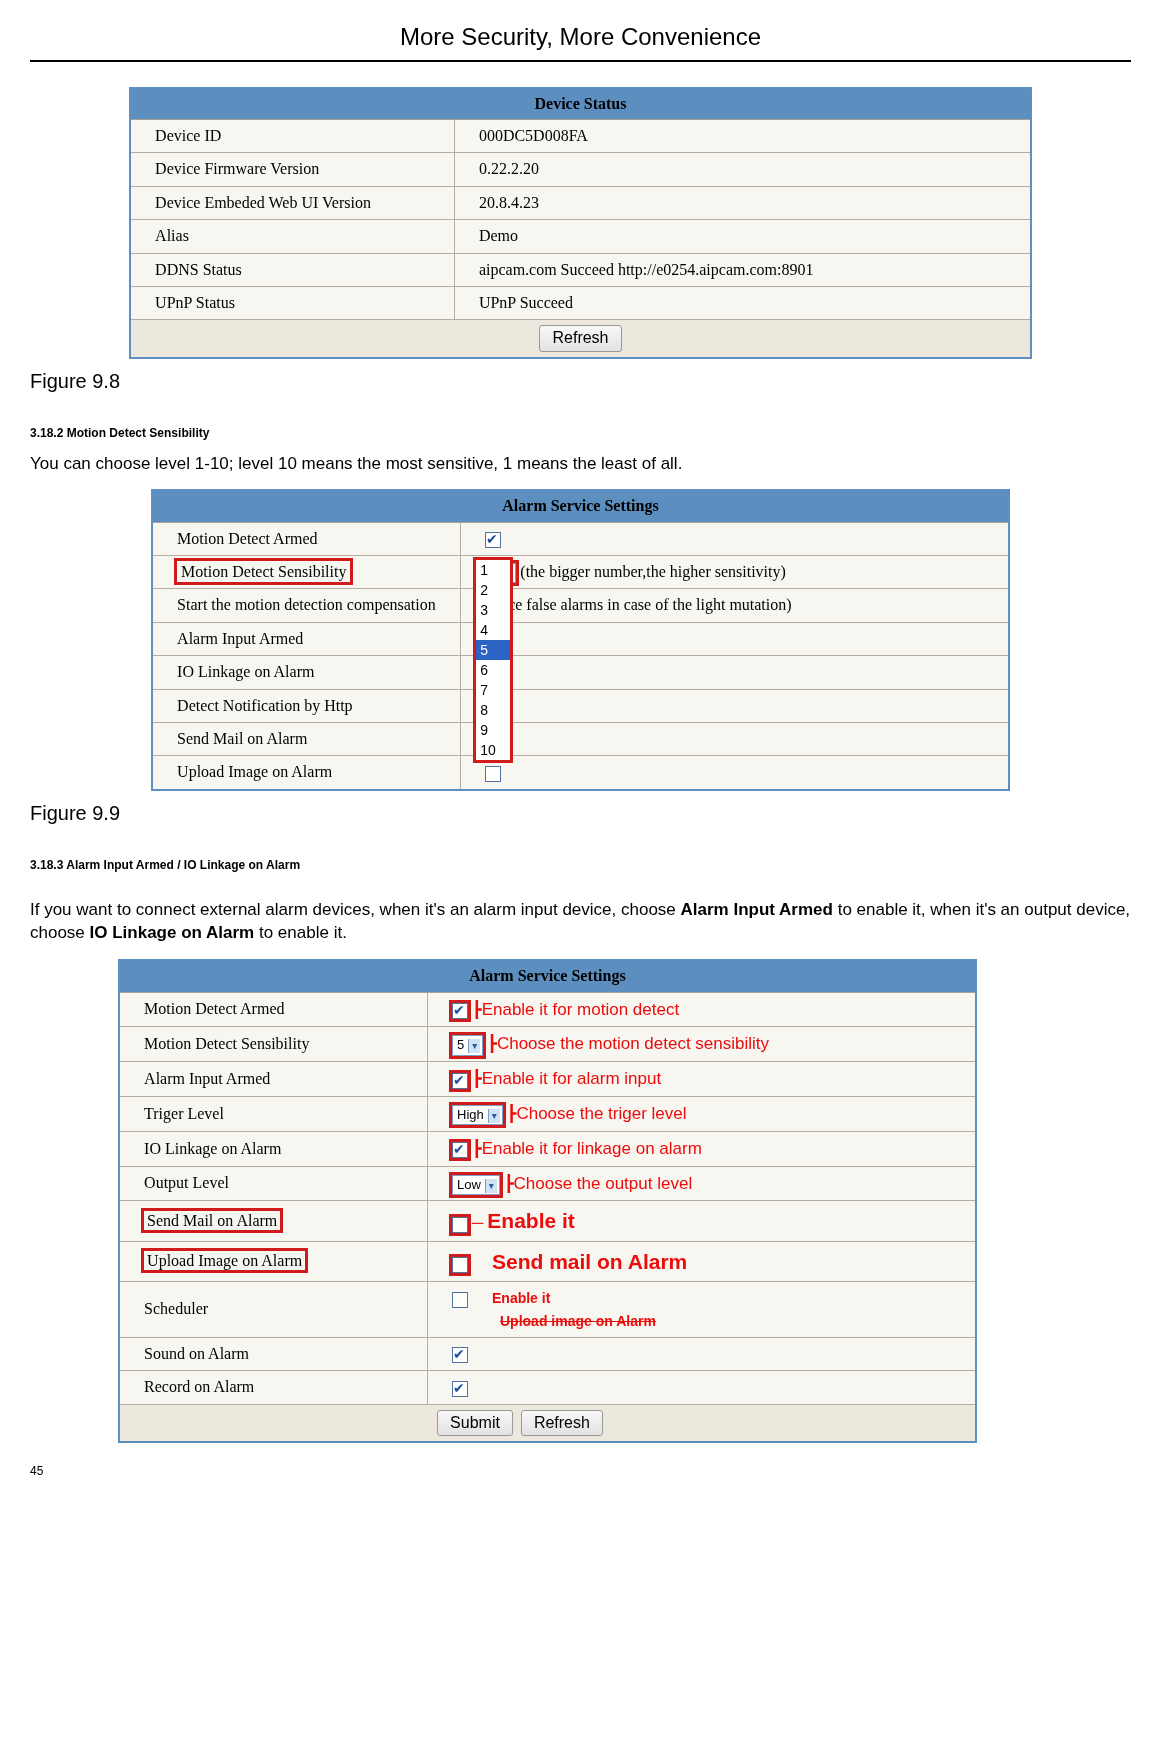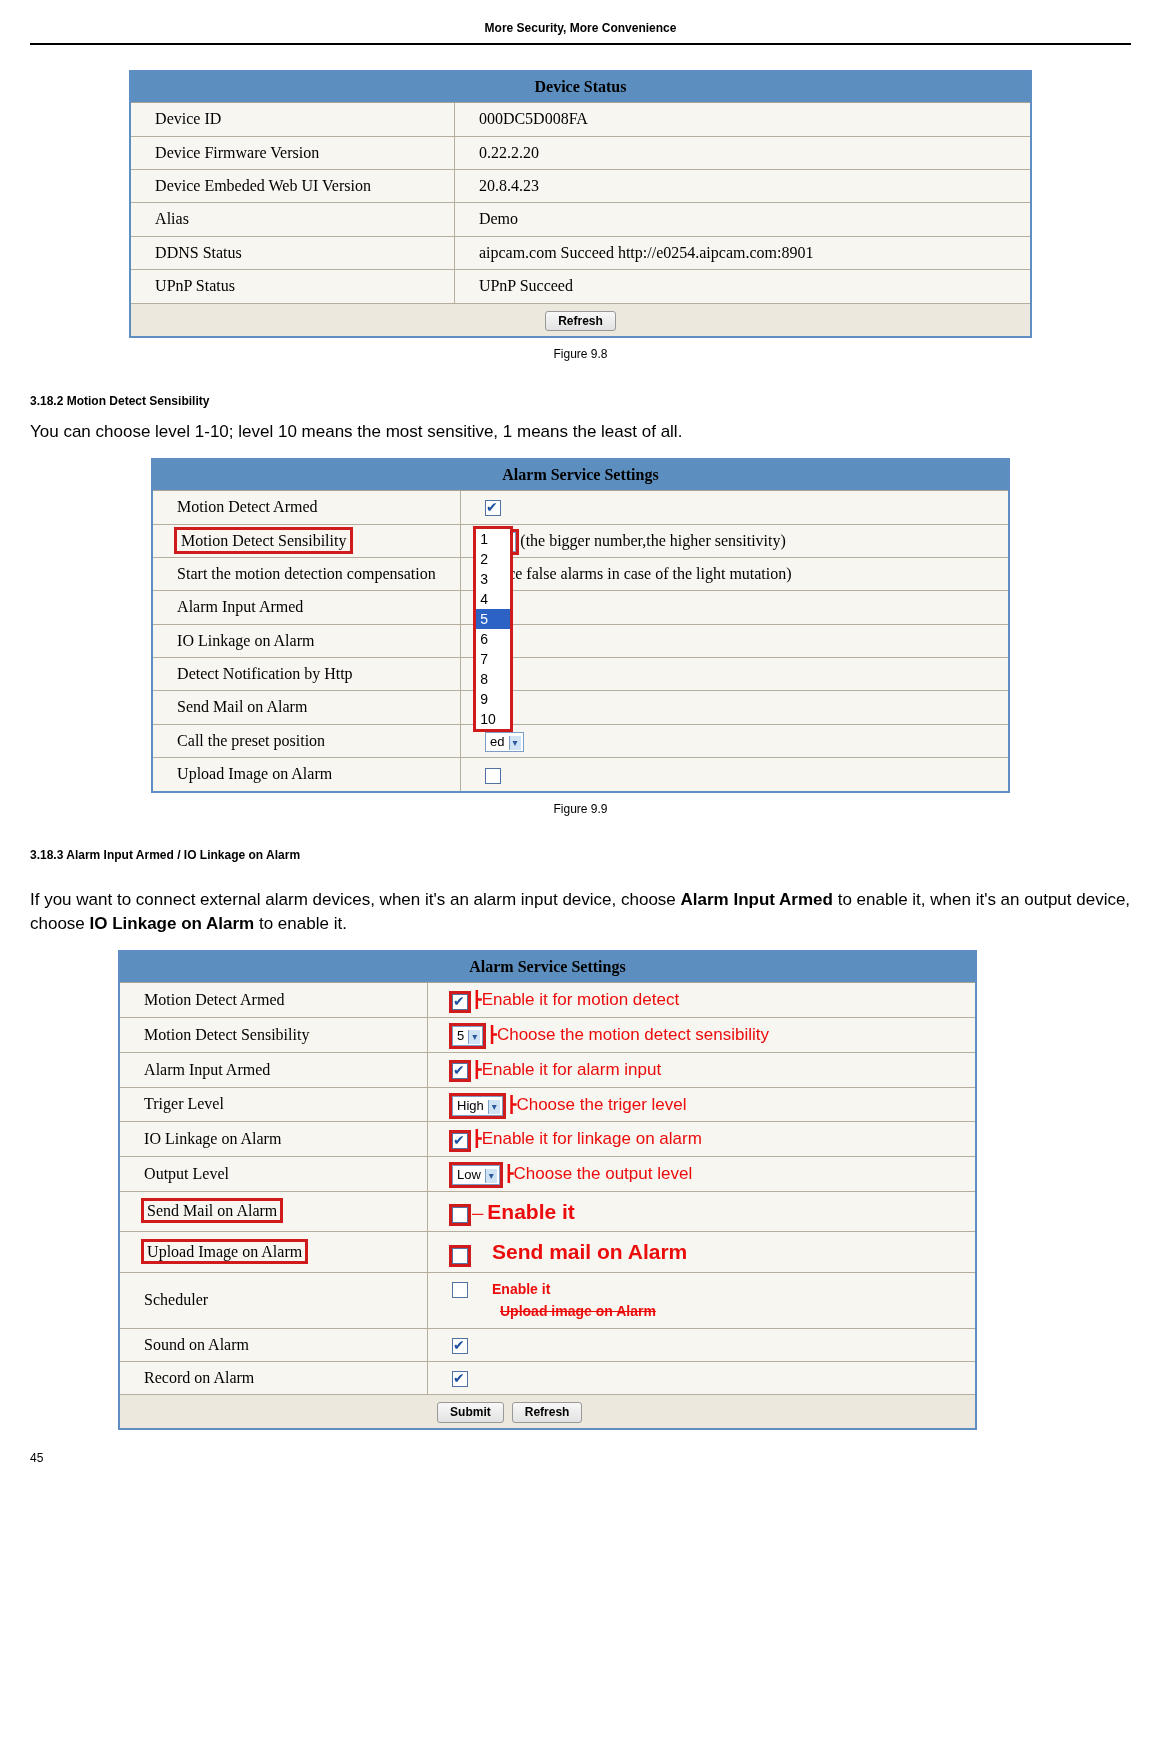--- a/index.html
+++ b/index.html
@@ -5,22 +5,22 @@
     body {
       font-family: Arial, Helvetica, sans-serif;
       margin: 0;
       padding: 20px 30px;
       font-size: 17px;
       line-height: 1.4;
       color: #000;
     }
     .page-header {
       text-align: center;
-      font-weight: bold;
-      font-size: 12px;
+      font-weight: normal;
+      font-size: 24px;
       padding-bottom: 6px;
       border-bottom: 2px solid #000;
       margin-bottom: 25px;
     }
     .figure-wrap {
       margin: 0 auto 8px auto;
       width: 82%;
     }
     .ui-table {
       width: 100%;
@@ -46,26 +46,25 @@
     }
     .ui-table td.label-col { width: 36%; }
     .footer-row td { text-align: center; background: #ece8dd; }
     .btn {
       display: inline-block;
       border: 1px solid #999;
       background: linear-gradient(#f8f8f8,#e2e2e2);
       border-radius: 3px;
       padding: 1px 12px;
       font-family: Arial, sans-serif;
-      font-size: 12px;
-      font-weight: bold;
+      font-size: 16px;
     }
     .caption {
-      text-align: center;
-      font-size: 12px;
+      text-align: left;
+      font-size: 20px;
       margin: 8px 0 30px 0;
     }
     h2.section {
       font-size: 12px;
       font-weight: bold;
       margin: 30px 0 10px 0;
     }
     p.body { margin: 6px 0 14px 0; font-size: 17px; }
     .hl-red { border: 3px solid #cf1b1b; display: inline-block; padding: 0 4px; }
     .hl-red-block { outline: 3px solid #cf1b1b; }
@@ -195,24 +194,20 @@
           <td>IO Linkage on Alarm</td>
           <td></td>
         </tr>
     <tr>
           <td>Detect Notification by Http</td>
           <td></td>
         </tr>
     <tr>
           <td>Send Mail on Alarm</td>
           <td></td>
-        </tr>
-    <tr>
-          <td>Call the preset position</td>
-          <td><span class="sel"><span>ed</span><span class="arrow">▾</span></span></td>
         </tr>
     <tr>
           <td>Upload Image on Alarm</td>
           <td><span class="chk"></span></td>
         </tr>
   </tbody>
     </table>
   <div class="dropdown" style="left:37.5%; top:68px;">
     <div>1</div>
     <div>2</div>

